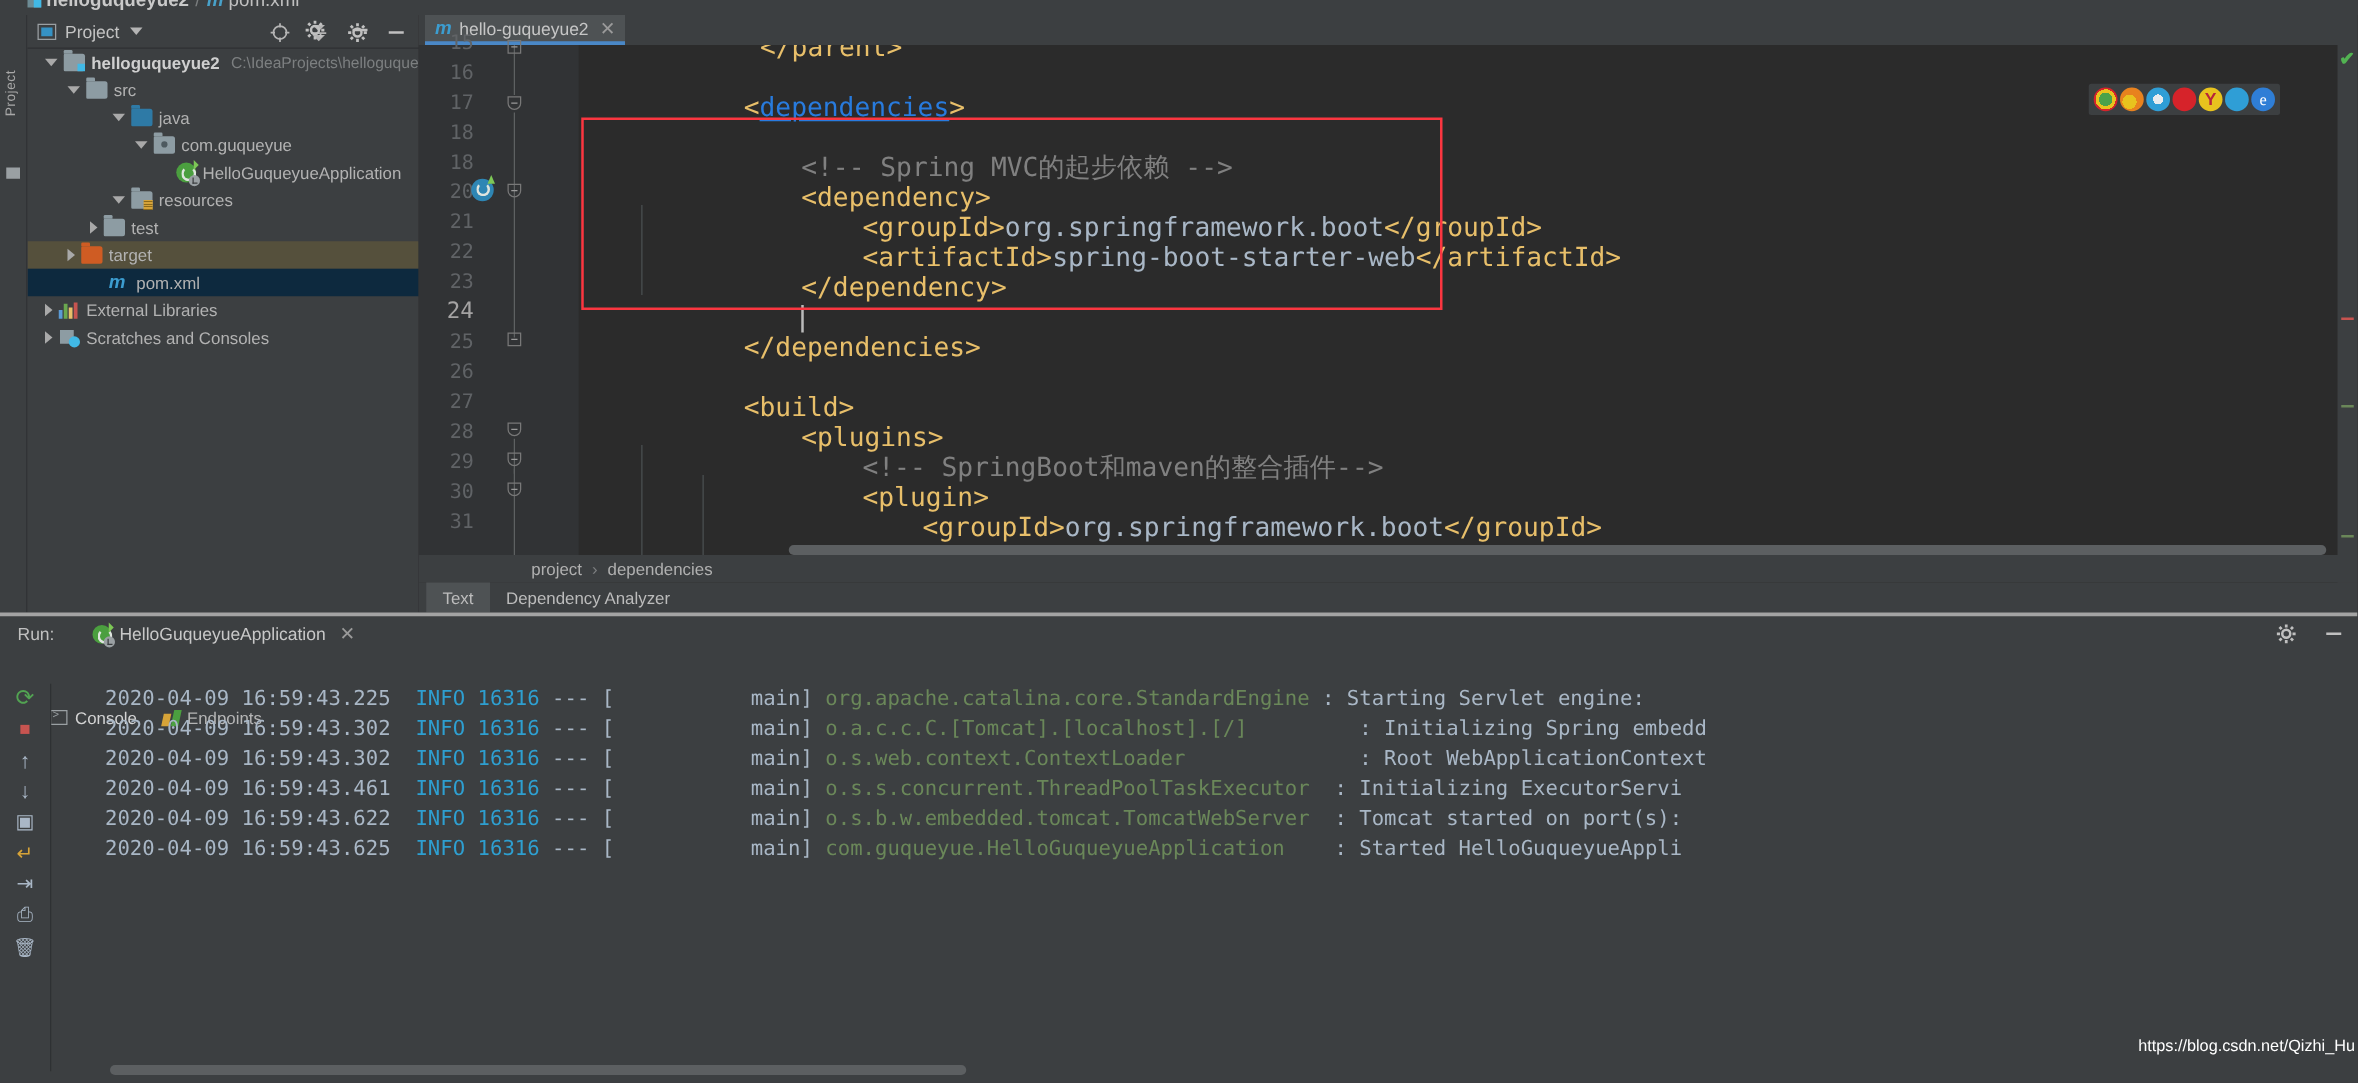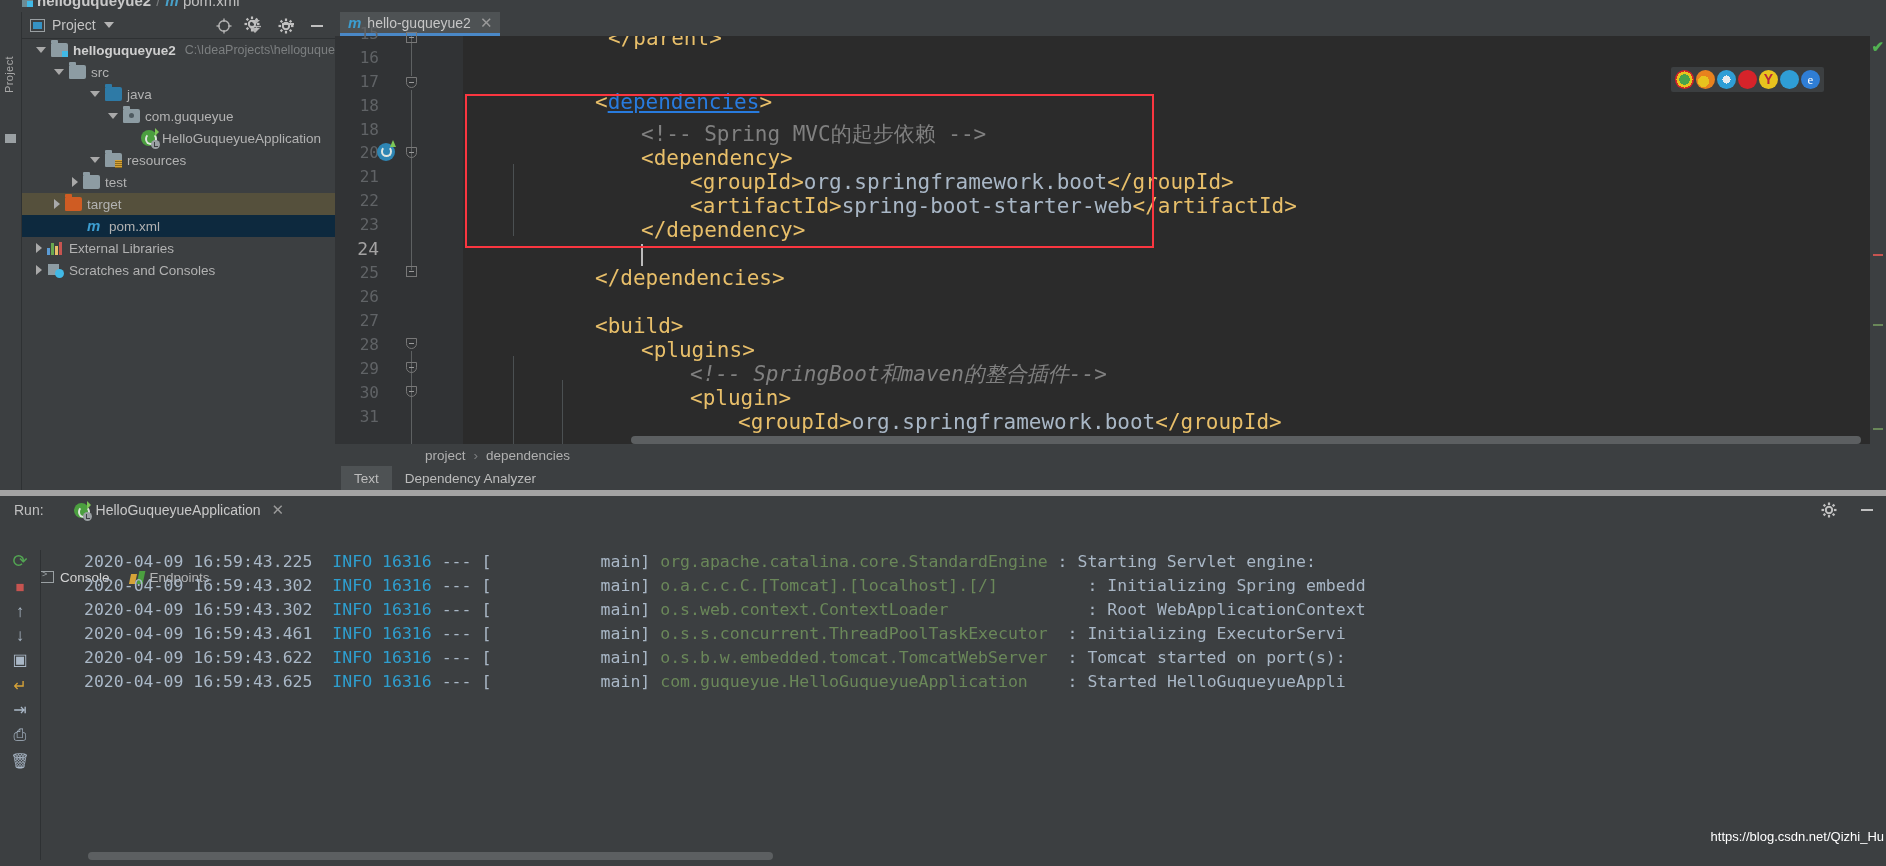--- a/index.html
+++ b/index.html
@@ -294,21 +294,21 @@
   }
   .btab {
     height: 24px; display: flex; align-items: center; padding: 0 13px;
     font-size: 13.5px; color: #bcbcbc; cursor: pointer;
   }
   .btab.active { background: #4e5254; }
 
   
   .runpanel {
     position: absolute; left: 0; top: 490px; width: 1886px; height: 376px;
-    background: #3c3f41; border-top: 6px solid #a3a3a3;
+    background: #3c3f41; border-top: 3px solid #a3a3a3;
   }
   .run-header {
     position: relative; height: 28px; display: flex; align-items: center;
     padding-left: 14px; gap: 8px;
   }
   .run-header .rlbl { font-size: 14px; color: #c0c0c0; }
   .run-tab {
     display: flex; align-items: center; gap: 7px; margin-left: 22px;
     cursor: pointer;
   }
@@ -600,41 +600,41 @@
         </div>
     </div>
 
     <div class="code">
       <div class="indent-guide" style="left:50px; top:128px; height:72px;"></div>
       <div class="indent-guide" style="left:50px; top:320px; height:100px;"></div>
       <div class="indent-guide" style="left:99px; top:344px; height:76px;"></div>
 
       <div class="cline" style="top:-10px; left:145px;"><span class="tag">&lt;/parent&gt;</span></div>
 
-      <div class="cline" style="top:54px; left:132px;"><span class="dep-link"><span>&lt;</span><u>dependencies</u><span>&gt;</span></span></div>
+      <div class="cline" style="top:38px; left:132px;"><span class="dep-link"><span>&lt;</span><u>dependencies</u><span>&gt;</span></span></div>
 
       <div class="cline" style="top:86px; left:178px;"><span class="cmt">&lt;!-- Spring MVC的起步依赖 --&gt;</span></div>
 
       <div class="cline" style="top:110px; left:178px;"><span class="tag">&lt;dependency&gt;</span></div>
 
       <div class="cline" style="top:134px; left:227px;"><span class="tag">&lt;groupId&gt;</span><span class="txt">org.springframework.boot</span><span class="tag">&lt;/groupId&gt;</span></div>
 
       <div class="cline" style="top:158px; left:227px;"><span class="tag">&lt;artifactId&gt;</span><span class="txt">spring-boot-starter-web</span><span class="tag">&lt;/artifactId&gt;</span></div>
 
       <div class="cline" style="top:182px; left:178px;"><span class="tag">&lt;/dependency&gt;</span></div>
 
       <div class="caret-bar" style="left:178px; top:208px; height:22px;"></div>
 
       <div class="cline" style="top:230px; left:132px;"><span class="tag">&lt;/dependencies&gt;</span></div>
 
       <div class="cline" style="top:278px; left:132px;"><span class="tag">&lt;build&gt;</span></div>
 
       <div class="cline" style="top:302px; left:178px;"><span class="tag">&lt;plugins&gt;</span></div>
 
-      <div class="cline" style="top:326px; left:227px;font-style:italic;"><span class="cmt">&lt;!-- SpringBoot和maven的整合插件--&gt;</span></div>
+      <div class="cline" style="top:326px; left:227px;"><span class="cmt">&lt;!-- SpringBoot和maven的整合插件--&gt;</span></div>
 
       <div class="cline" style="top:350px; left:227px;"><span class="tag">&lt;plugin&gt;</span></div>
 
       <div class="cline" style="top:374px; left:275px;"><span class="tag">&lt;groupId&gt;</span><span class="txt">org.springframework.boot</span><span class="tag">&lt;/groupId&gt;</span></div>
 
       <div class="hscroll-code"></div>
     </div>
 
     <div class="redbox" style="left:130px; top:82px; width:689px; height:154px;"></div>
 

